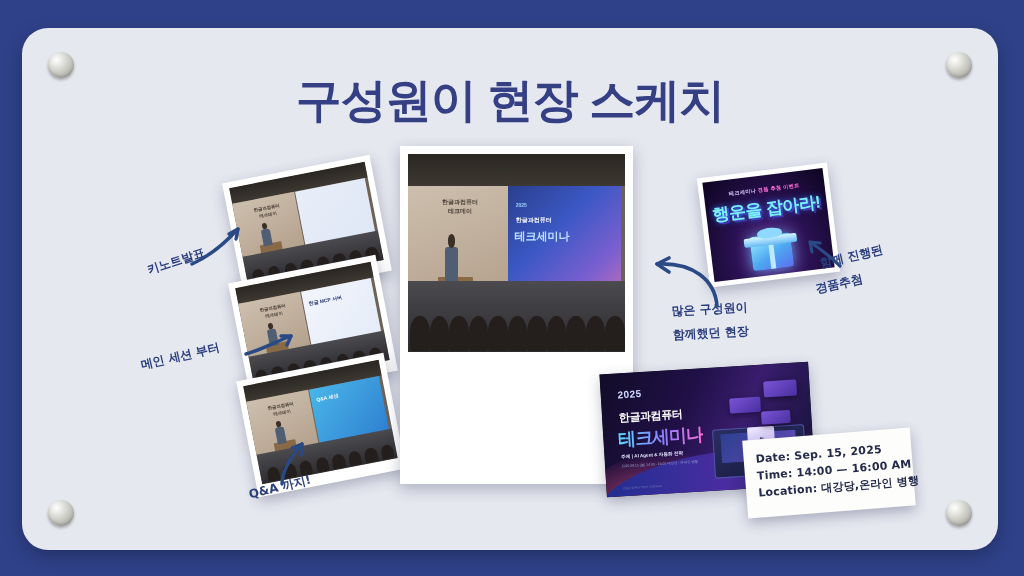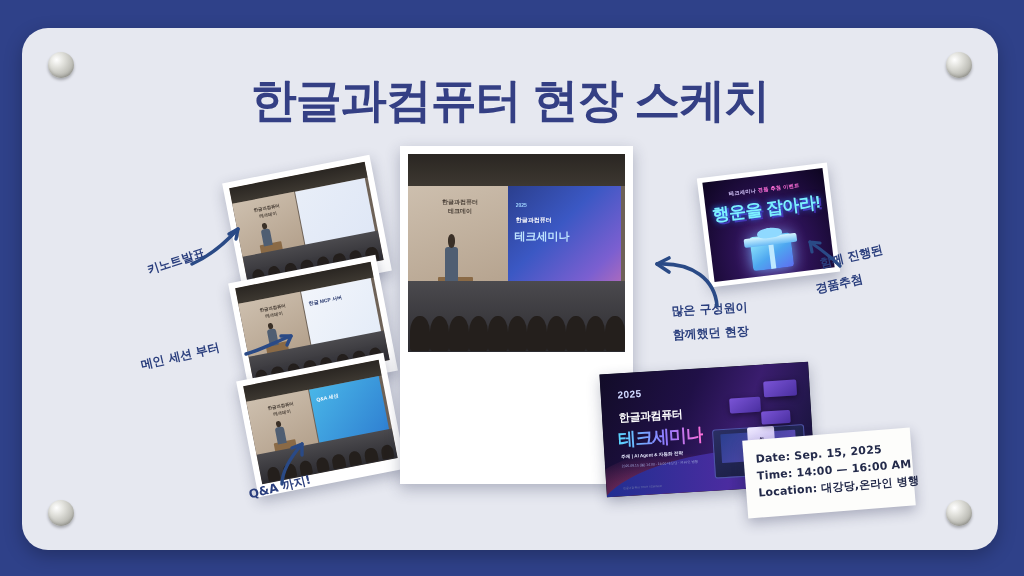--- a/index.html
+++ b/index.html
@@ -192,21 +192,21 @@
 </head>
 <body>
 
 <div class="board">
 
   <div class="screw tl"></div>
   <div class="screw tr"></div>
   <div class="screw bl"></div>
   <div class="screw br"></div>
 
-  <div class="title">한글과컴퓨터 현장 스케치</div>
+  <div class="title">구성원이 현장 스케치</div>
 </div>
 
 <div class="strip">
 
   <div class="photo sp1">
     <div class="hall">
       <div class="ceiling"></div>
       <div class="wall"></div>
       <div class="walltext">한글과컴퓨터<br>테크데이</div>
       <div class="screen chart"></div>

